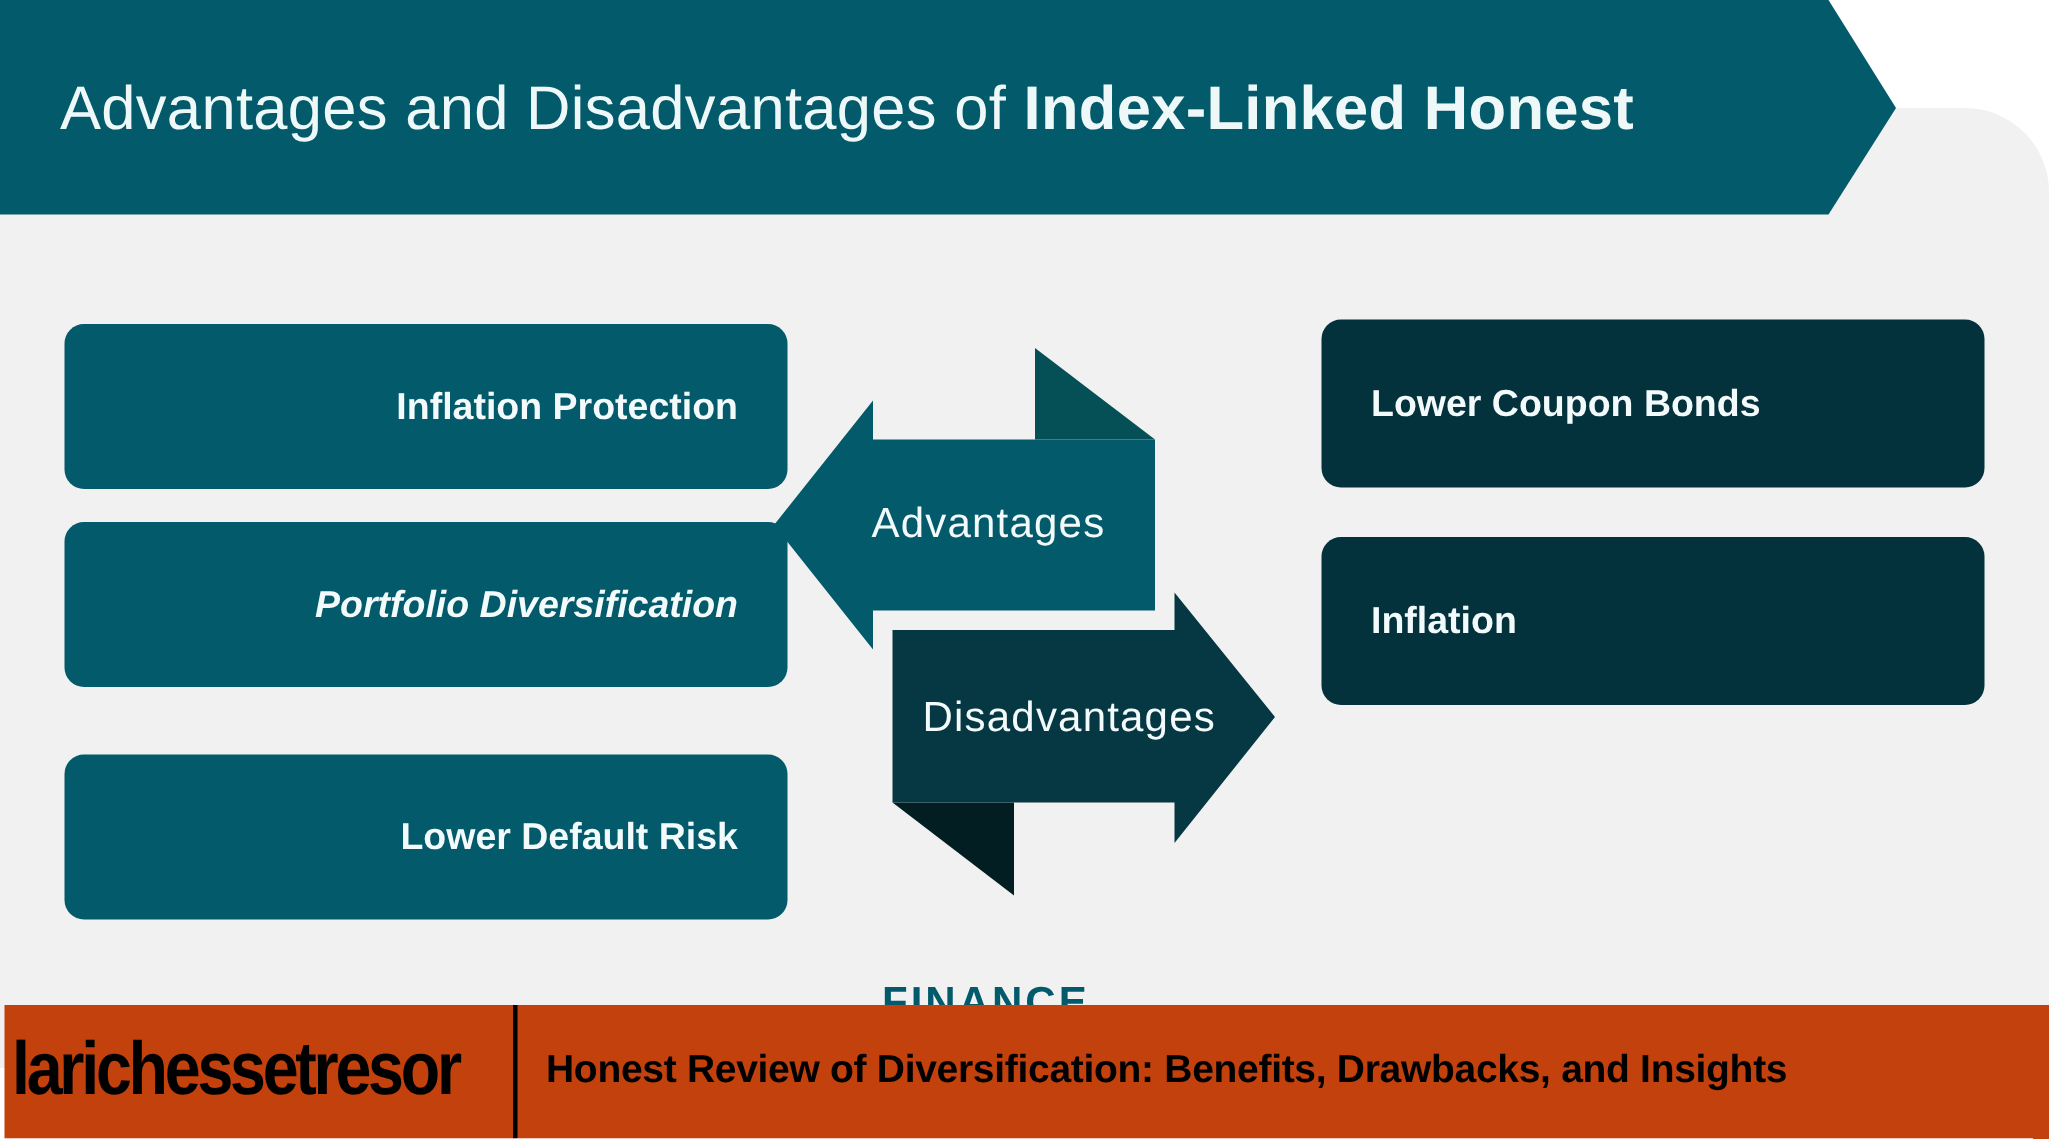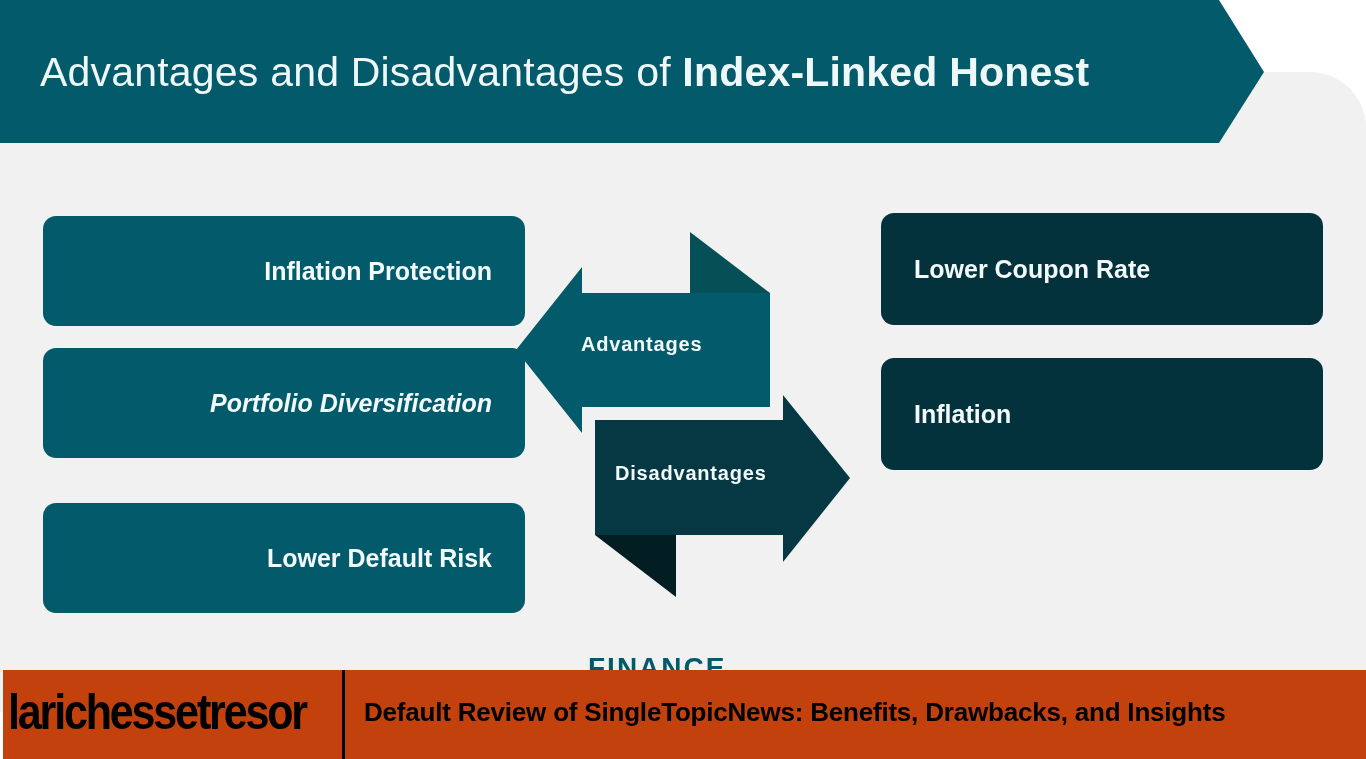--- a/index.html
+++ b/index.html
@@ -73,22 +73,22 @@
     }
 
     .arrows-svg {
       position: absolute;
       left: 0;
       top: 0;
     }
     .arrow-label {
       position: absolute;
       color: #f3fafb;
-      font-weight: bold;
-      font-size: 20px;
+      font-weight: normal;
+      font-size: 28px;
       letter-spacing: 0.8px;
       white-space: nowrap;
     }
 
     .logo {
       position: absolute;
       left: 580px;
       top: 655px;
       height: 15px;
       overflow: hidden;
@@ -184,21 +184,21 @@
     <span>Inflation Protection</span>
   </div>
   <div class="card adv" style="top:348px;height:110px;font-style:italic;">
     <span>Portfolio Diversification</span>
   </div>
   <div class="card adv" style="top:503px;height:110px;">
     <span>Lower Default Risk</span>
   </div>
 
   <div class="card dis" style="top:213px;height:112px;">
-    <span>Lower Coupon Rate</span>
+    <span>Lower Coupon Bonds</span>
   </div>
   <div class="card dis" style="top:358px;height:112px;">
     <span>Inflation</span>
   </div>
 
   <svg class="arrows-svg" width="1366" height="700">
 
     <polygon points="690,232 770,293 690,293" fill="#054f56"></polygon>
 
     <polygon points="516,350 582,267 582,293 770,293 770,407 582,407 582,433" fill="#025a6a"></polygon>
@@ -211,16 +211,16 @@
   <div class="arrow-label" style="left:615px;top:462px;">Disadvantages</div>
 
   <div class="logo">
     <div class="logo-mark"></div>
     <div class="logo-text">FINANCE</div>
   </div>
 
   <div class="footer">
     <div class="footer-brand">larichessetresor</div>
     <div class="footer-divider"></div>
-    <div class="footer-headline">Default Review of SingleTopicNews: Benefits, Drawbacks, and Insights</div>
+    <div class="footer-headline">Honest Review of Diversification: Benefits, Drawbacks, and Insights</div>
   </div>
 
 </div>
 
 </body></html>

